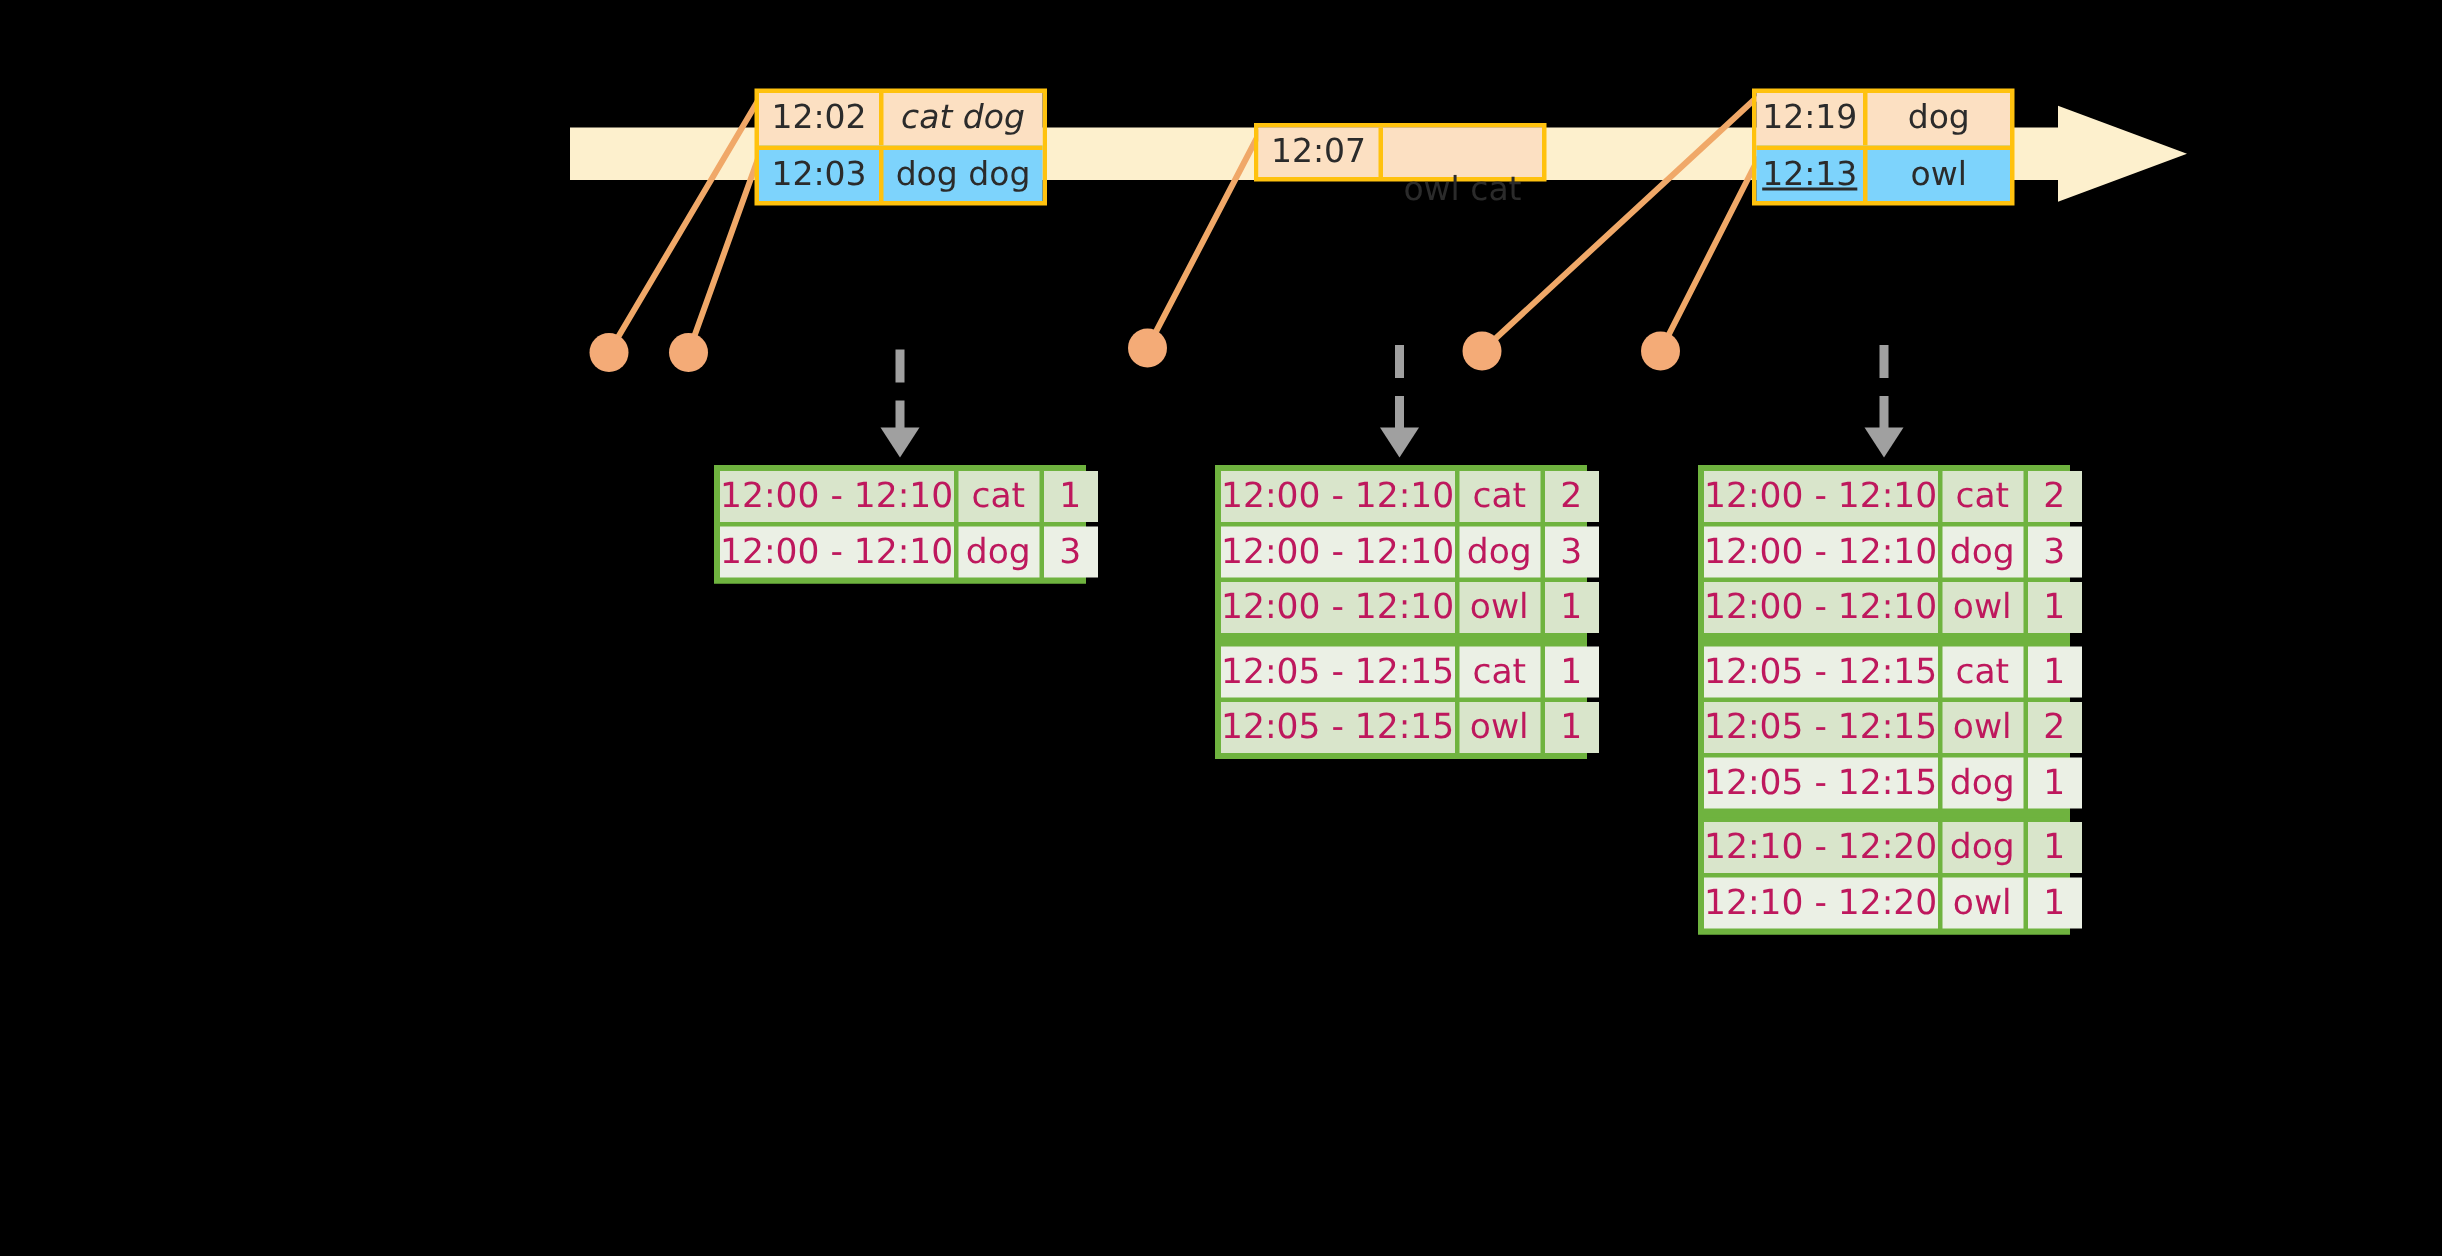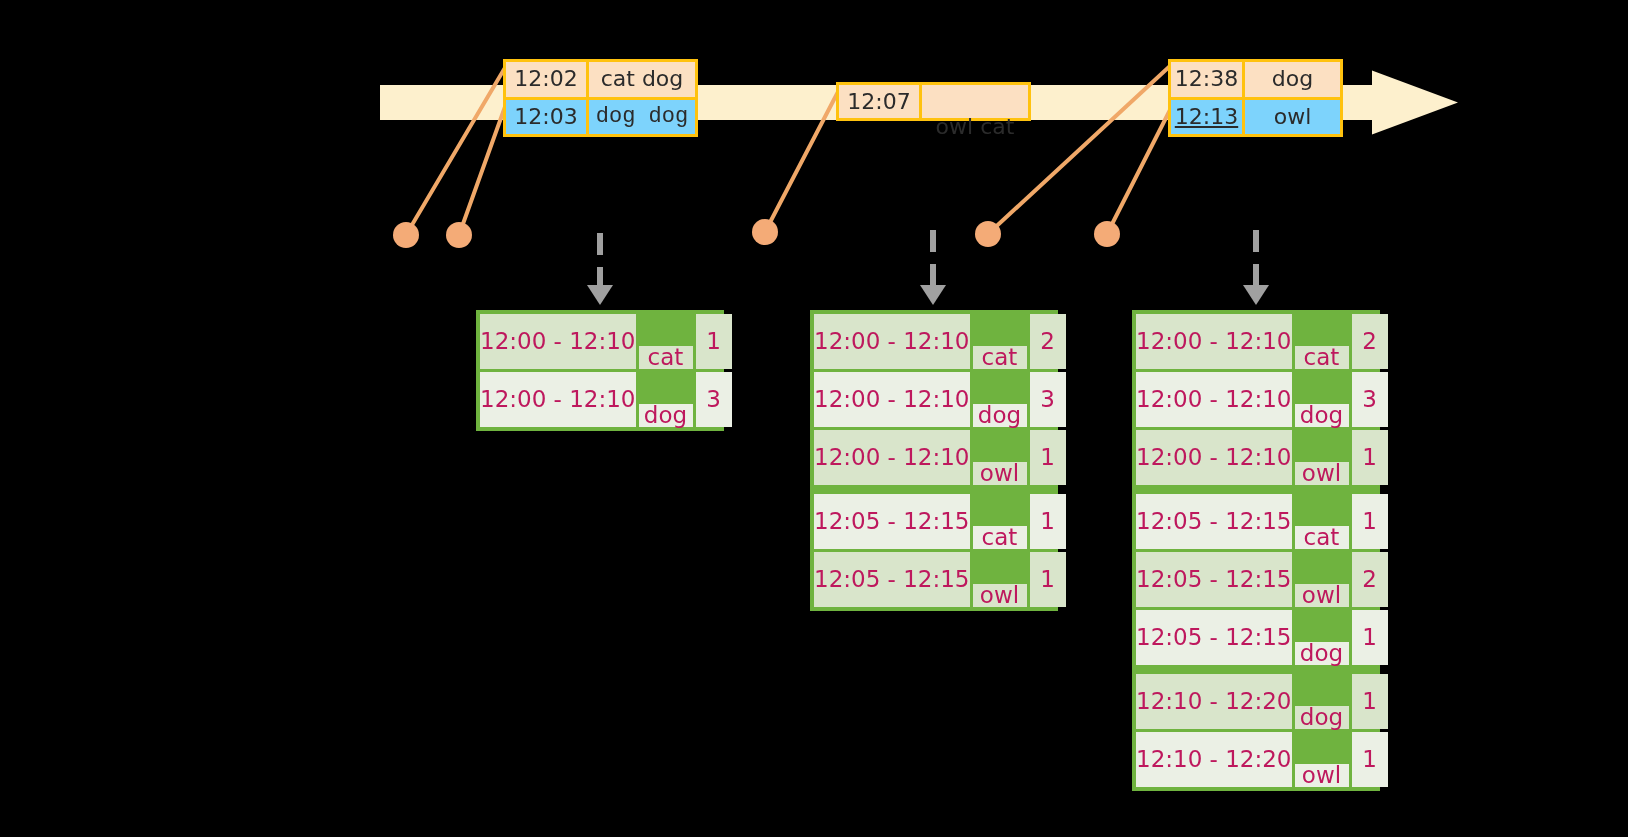--- a/index.html
+++ b/index.html
@@ -22,21 +22,21 @@
   
   .gtable{position:absolute;border:4px solid #6fb33f;box-sizing:border-box;
           background:#6fb33f;display:flex;flex-direction:column;gap:3px;}
   .gsep{height:3px;background:#6fb33f;flex:0 0 3px;}
   .grow{display:flex;gap:3px;flex:0 0 34px;}
   .gcell{display:flex;align-items:center;justify-content:center;
          color:#be185d;font-size:23px;line-height:1;white-space:nowrap;}
   .grow.a .gcell{background:#d9e5cb;}
   .grow.b .gcell{background:#ebf0e5;}
   .gcell.win{flex:0 0 138px;}
-  .gcell.word{flex:0 0 54px;margin-top:32px;}
+  .gcell.word{flex:0 0 54px;}
   .gcell.cnt{flex:0 0 36px;}
 </style>
 </head>
 <body>
 
 <div class="stage">
 
   <svg class="layer" viewBox="0 0 1628 837" xmlns="http://www.w3.org/2000/svg">
     <g id="svg-dyn">
         <polygon points="380,85 1372,85 1372,70.5 1458,102.5 1372,134.5 1372,120 380,120" fill="#fdf0cd"></polygon>
@@ -56,36 +56,36 @@
         <polygon points="920,285 946,285 933,305" fill="#a0a0a0"></polygon>
         <line x1="1256" y1="230" x2="1256" y2="289" stroke="#a0a0a0" stroke-width="6" stroke-dasharray="22 12"></line>
         <polygon points="1243,285 1269,285 1256,305" fill="#a0a0a0"></polygon>
       </g>
   </svg>
 
   <div id="events-host">
       <div class="ebox" style="left: 503px; top: 59px; width: 195px; height: 78px;">
         <div class="erow r0">
           <div class="ecell time" style="flex: 0 0 83px;">12:02</div>
-          <div class="ecell words" style="flex: 1 1 auto;">cat dog</div>
+          <div class="ecell words" style="flex: 1 1 auto; font-style: italic;">cat dog</div>
         </div>
         <div class="erow r1">
           <div class="ecell time" style="flex: 0 0 83px;">12:03</div>
-          <div class="ecell words" style="flex: 1 1 auto; font-family: Liberation Mono, monospace;">dog dog</div>
+          <div class="ecell words" style="flex: 1 1 auto;">dog dog</div>
         </div>
       </div>
       <div class="ebox" style="left: 836px; top: 82px; width: 195px; height: 39px;">
         <div class="erow r0">
           <div class="ecell time" style="flex: 0 0 83px;">12:07</div>
           <div class="ecell words" style="flex: 1 1 auto; margin-top: 42px;">owl cat</div>
         </div>
       </div>
       <div class="ebox" style="left: 1168px; top: 59px; width: 175px; height: 78px;">
         <div class="erow r0">
-          <div class="ecell time" style="flex: 0 0 74px;">12:38</div>
+          <div class="ecell time" style="flex: 0 0 74px;">12:19</div>
           <div class="ecell words" style="flex: 1 1 auto;">dog</div>
         </div>
         <div class="erow r1">
           <div class="ecell time" style="flex: 0 0 74px; text-decoration: underline;">12:13</div>
           <div class="ecell words" style="flex: 1 1 auto;">owl</div>
         </div>
       </div>
     </div>
 
   <div id="tables-host">

